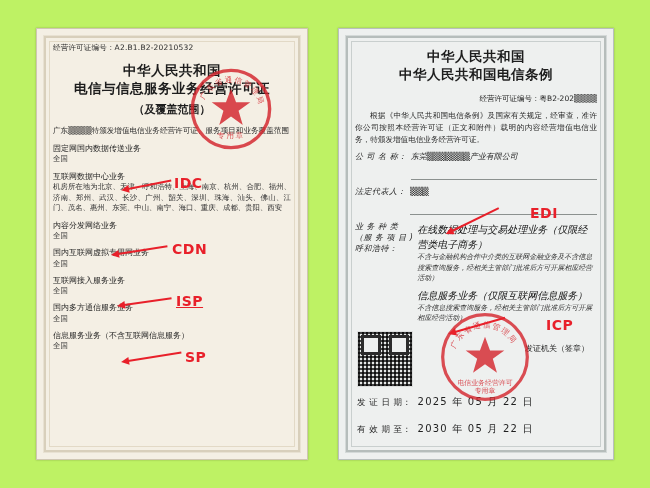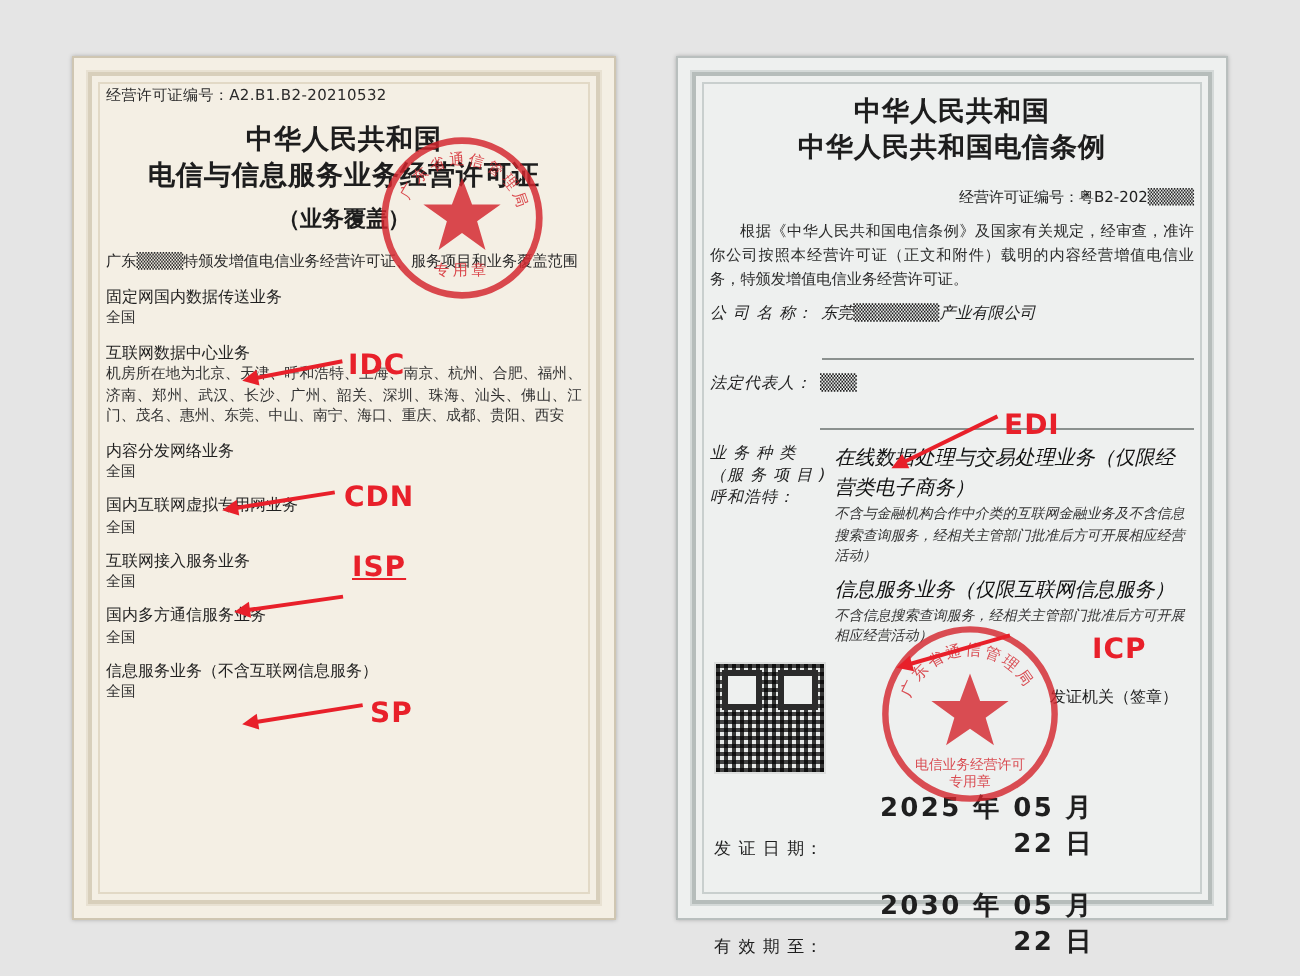--- a/index.html
+++ b/index.html
@@ -11,21 +11,21 @@
     width: 650px;
     height: 488px;
     position: relative;
     font-family: "DejaVu Sans", "Liberation Sans", sans-serif;
     overflow: hidden;
   }
 
   .stage {
     position: absolute;
     inset: 0;
-    background: #e5e5e5;
+    background: #bef264;
   }
 
   
   .cert {
     position: absolute;
     box-sizing: border-box;
   }
   #cert-left {
     left: 36px;
     top: 28px;
@@ -206,23 +206,22 @@
     display: flex;
     align-items: flex-end;
     font-size: 8.5px;
     color: #1f1f1f;
     margin-top: 13px;
     letter-spacing: .5px;
   }
   .date-row .dlabel { flex: 0 0 auto; }
   .date-row .dval {
     margin-left: 6px;
-    font-size: 13px;
+    font-size: 10px;
     letter-spacing: 1.2px;
-    font-weight: bold;
   }
   .issuer {
     position: absolute;
     right: 8px;
     top: 300px;
     font-size: 8px;
     color: #1f1f1f;
   }
   .qr {
     position: absolute;
@@ -284,21 +283,21 @@
     <div class="inner-frame"></div>
 
     <div class="cert-body">
       <div class="lic-no">
         <span>经营许可证编号：A2.B1.B2-20210532</span>
       </div>
 
       <div class="title-block">
         <div class="title-main">中华人民共和国</div>
         <div class="title-sub">电信与信息服务业务经营许可证</div>
-        <div class="title-line2">（业务覆盖）</div>
+        <div class="title-line2">（及覆盖范围）</div>
       </div>
 
       <div class="para" style="margin-top:8px;">广东▒▒▒▒特颁发增值电信业务经营许可证、服务项目和业务覆盖范围</div>
 
       <div class="svc-list">
         <div class="svc">
           <div class="name">固定网国内数据传送业务</div>
           <div class="scope">全国</div>
         </div>
         <div class="svc">
@@ -401,25 +400,25 @@
       <text x="50" y="89" font-size="7.5" fill="#d4242c" text-anchor="middle">专用章</text>
     </svg>
   </div>
 
   <div class="anno" style="left:174px; top:175px;">IDC</div>
   <div class="arrow diag" style="left:128px; top:188px; width:44px; transform: rotate(-11deg);"></div>
 
   <div class="anno" style="left:172px; top:241px;">CDN</div>
   <div class="arrow diag" style="left:118px; top:253px; width:50px; transform: rotate(-9deg);"></div>
 
-  <div class="anno" style="left:176px; top:276px;text-decoration:underline;">ISP</div>
+  <div class="anno" style="left:176px; top:293px;text-decoration:underline;">ISP</div>
   <div class="arrow diag" style="left:124px; top:304px; width:48px; transform: rotate(-8deg);"></div>
 
   <div class="anno" style="left:185px; top:349px;">SP</div>
   <div class="arrow diag" style="left:128px; top:360px; width:54px; transform: rotate(-9deg);"></div>
 
-  <div class="anno" style="left:502px; top:205px;">EDI</div>
+  <div class="anno" style="left:530px; top:205px;">EDI</div>
   <div class="arrow diag" style="left:452px; top:230px; width:52px; transform: rotate(-26deg);"></div>
 
   <div class="anno" style="left:502px; top:317px;margin-left:44px;">ICP</div>
   <div class="arrow diag" style="left:455px; top:331px; width:52px; transform: rotate(-16deg);"></div>
 
 </div>
 
 </body></html>

